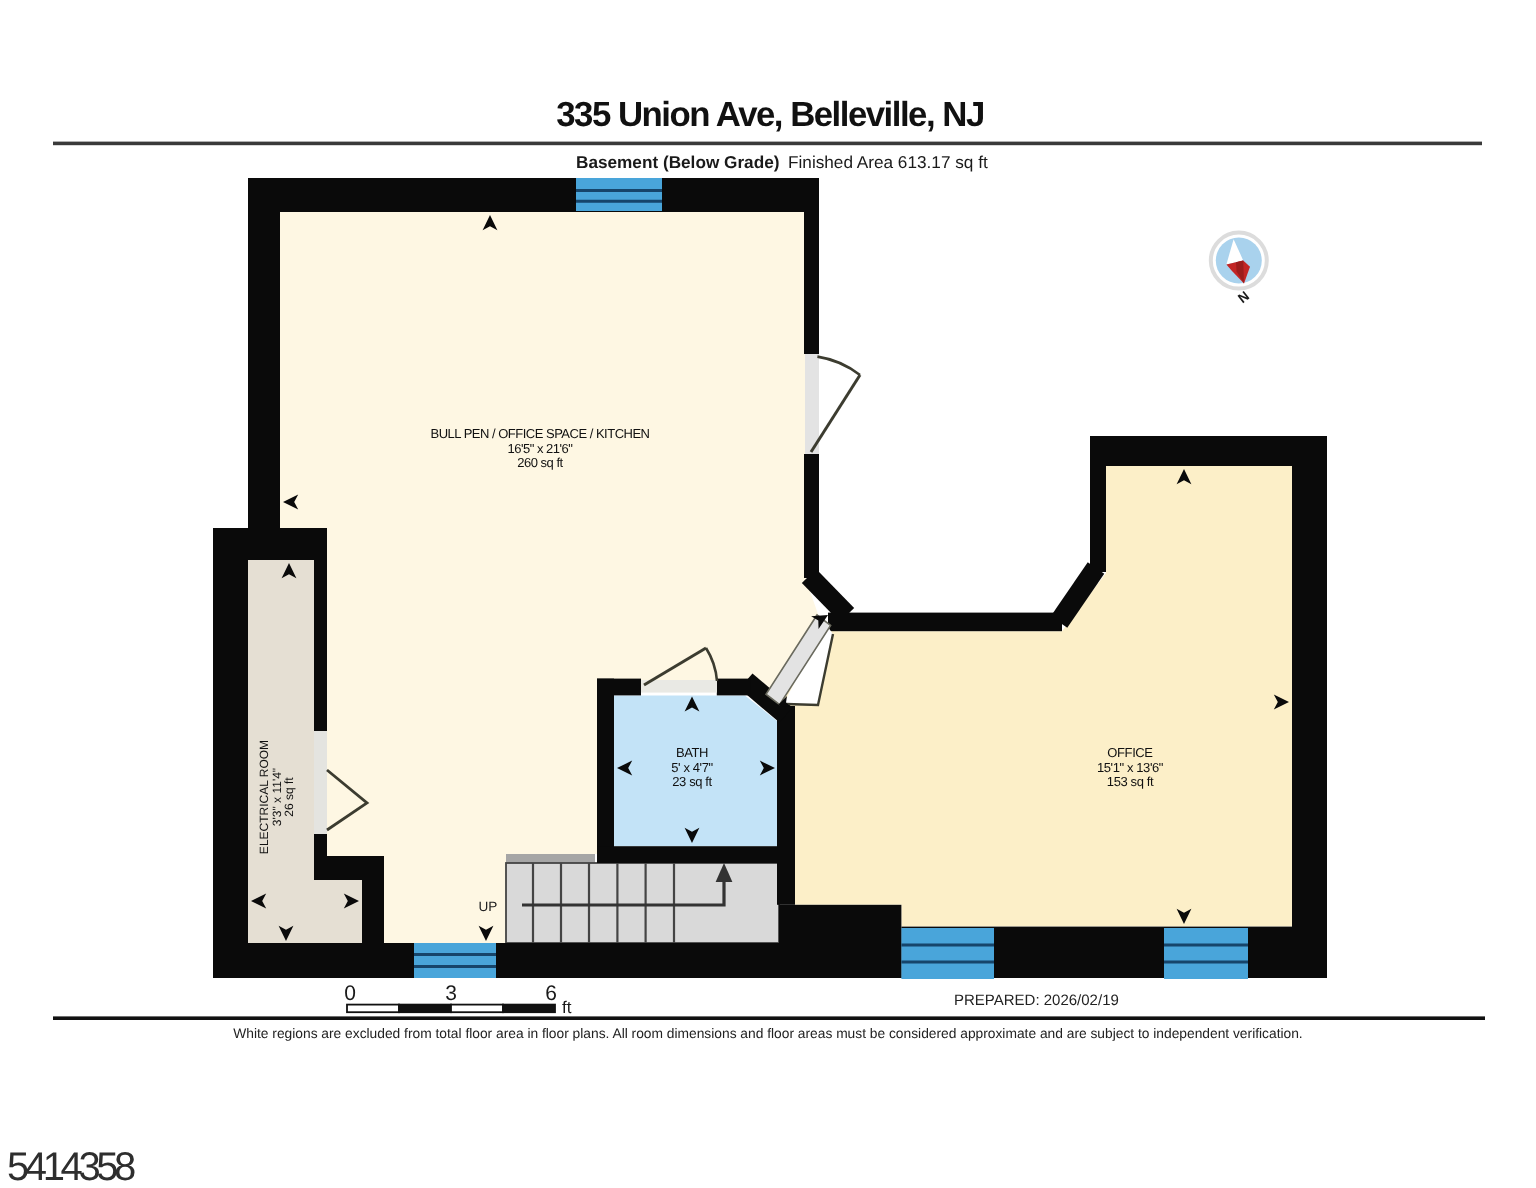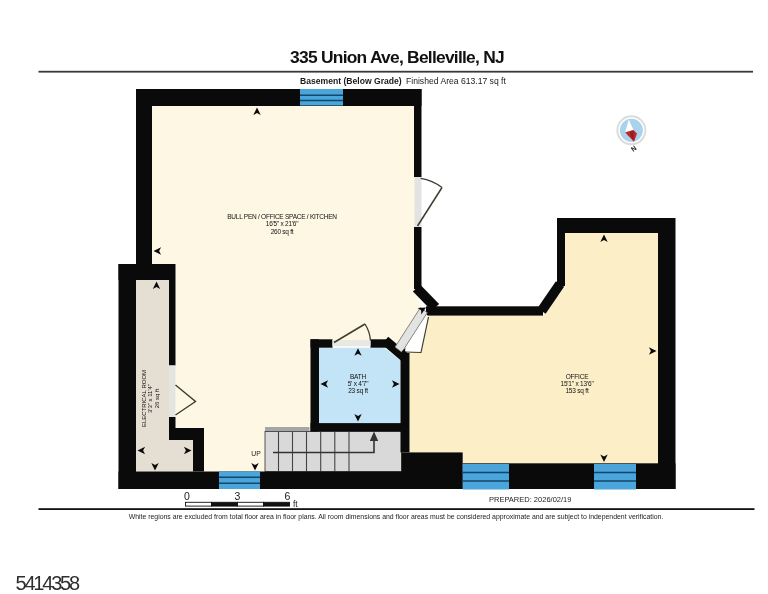--- a/index.html
+++ b/index.html
@@ -1,16 +1,16 @@
 <!DOCTYPE html>
 <html><head>
 <meta charset="utf-8">
 <style>
   html,body{margin:0;padding:0;background:#ffffff;}
-  .page{position:relative;width:632px;height:594px;font-family:"Liberation Sans",sans-serif;padding-left:12px;}
+  .page{position:relative;width:632px;height:594px;font-family:"Liberation Sans",sans-serif;}
 </style>
 </head>
 <body>
 <div class="page">
 <svg width="768" height="594" viewBox="0 0 768 594" xmlns="http://www.w3.org/2000/svg">
   <defs>
     <path id="dart" d="M0,0 L-7.6,3.7 L-5.6,0 L-7.6,-3.7 Z" fill="#0a0a0a"></path>
   </defs>
 
   <rect x="0" y="0" width="768" height="594" fill="#ffffff"></rect>

